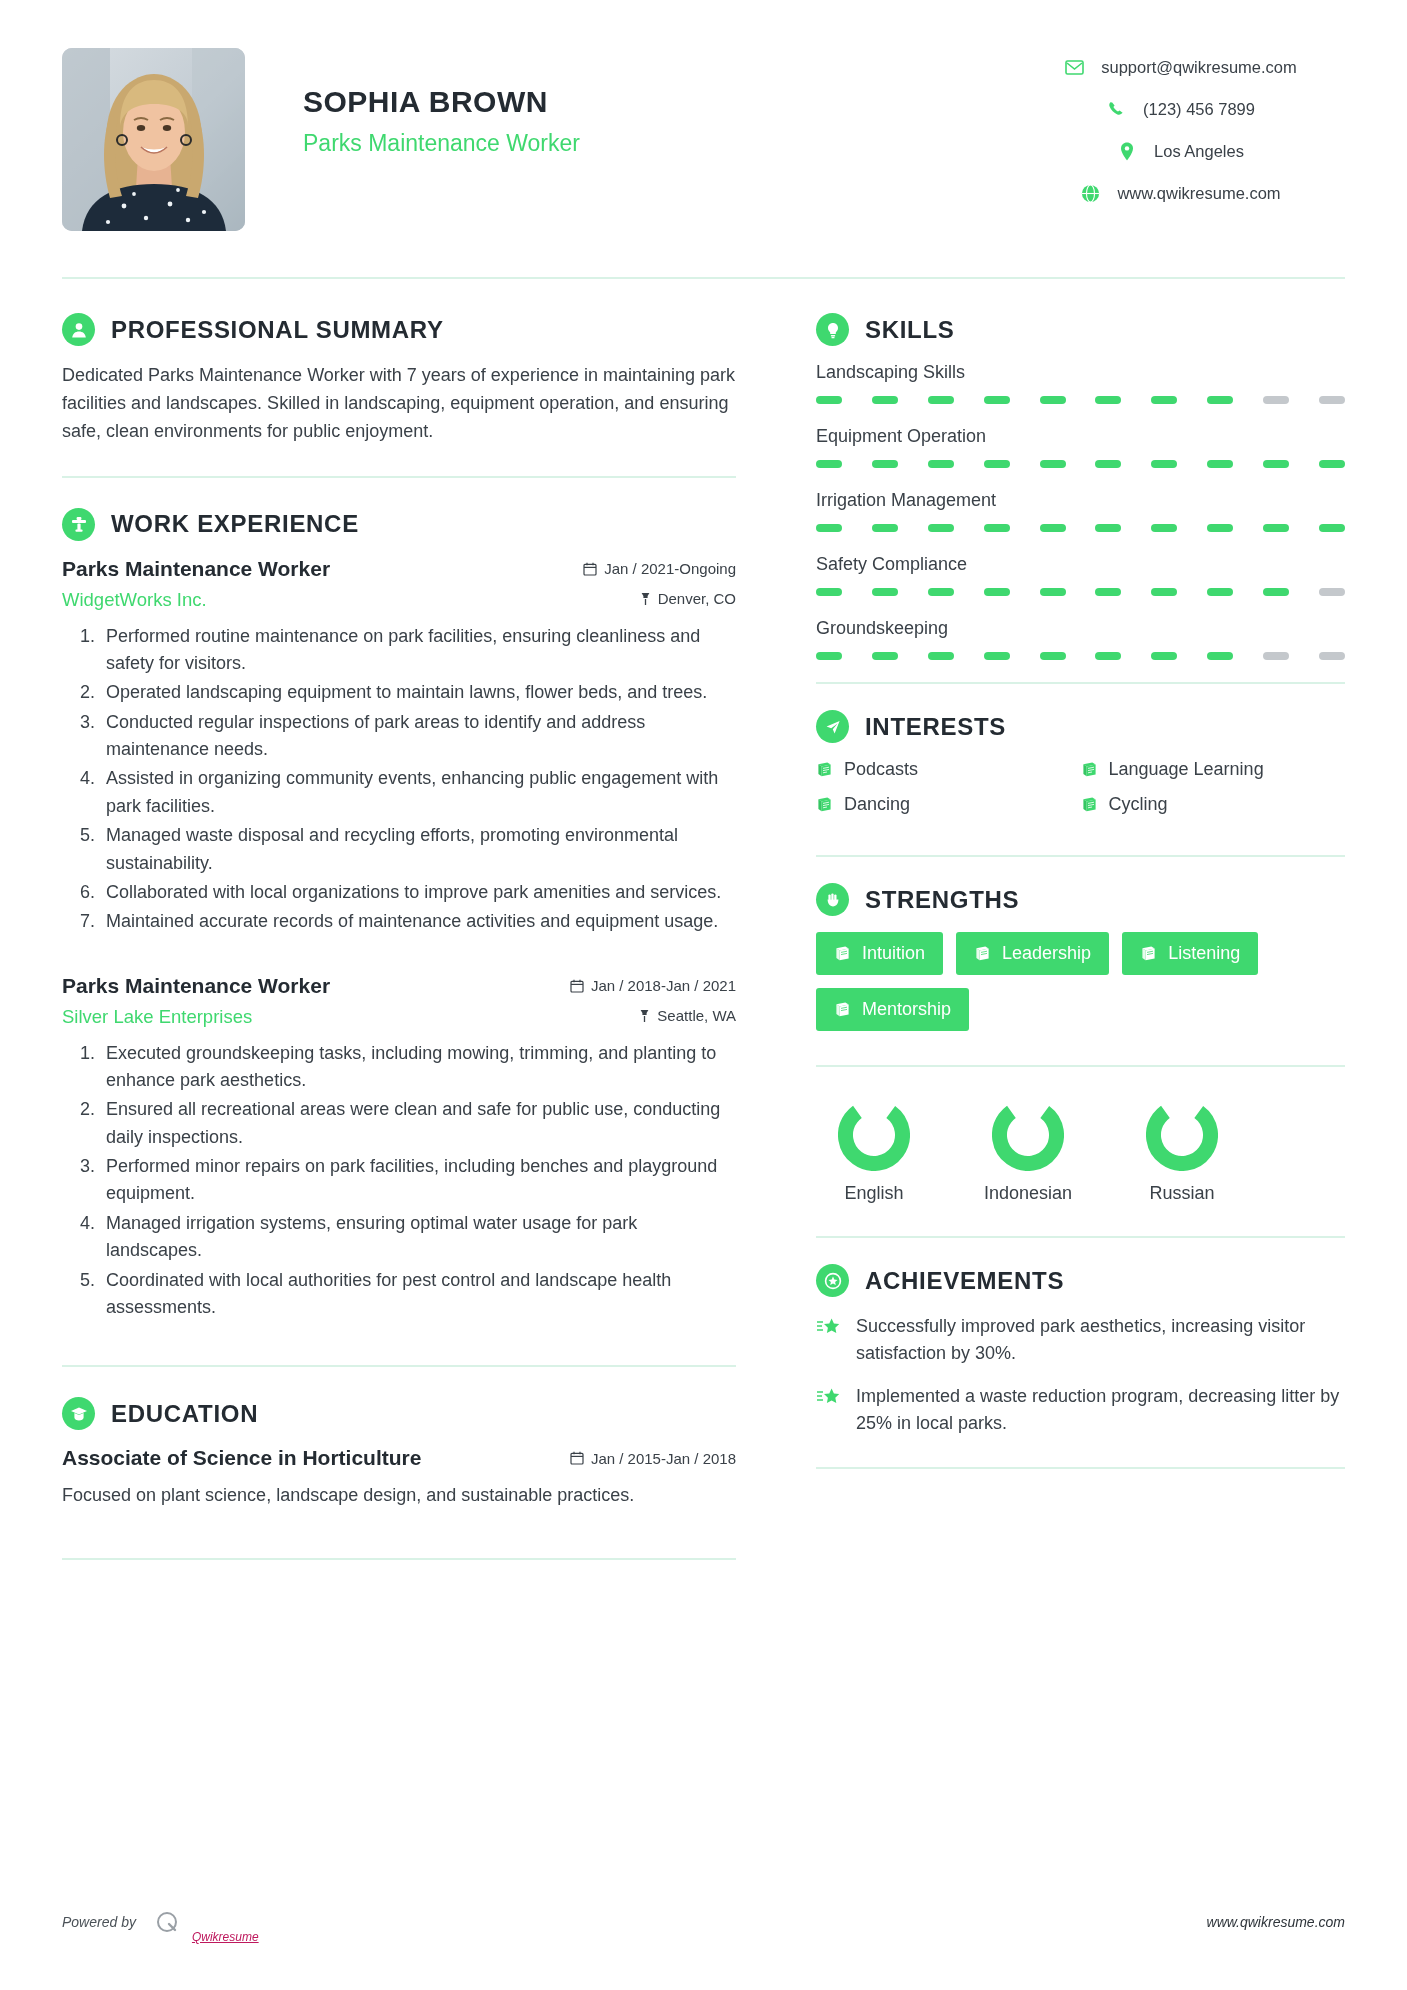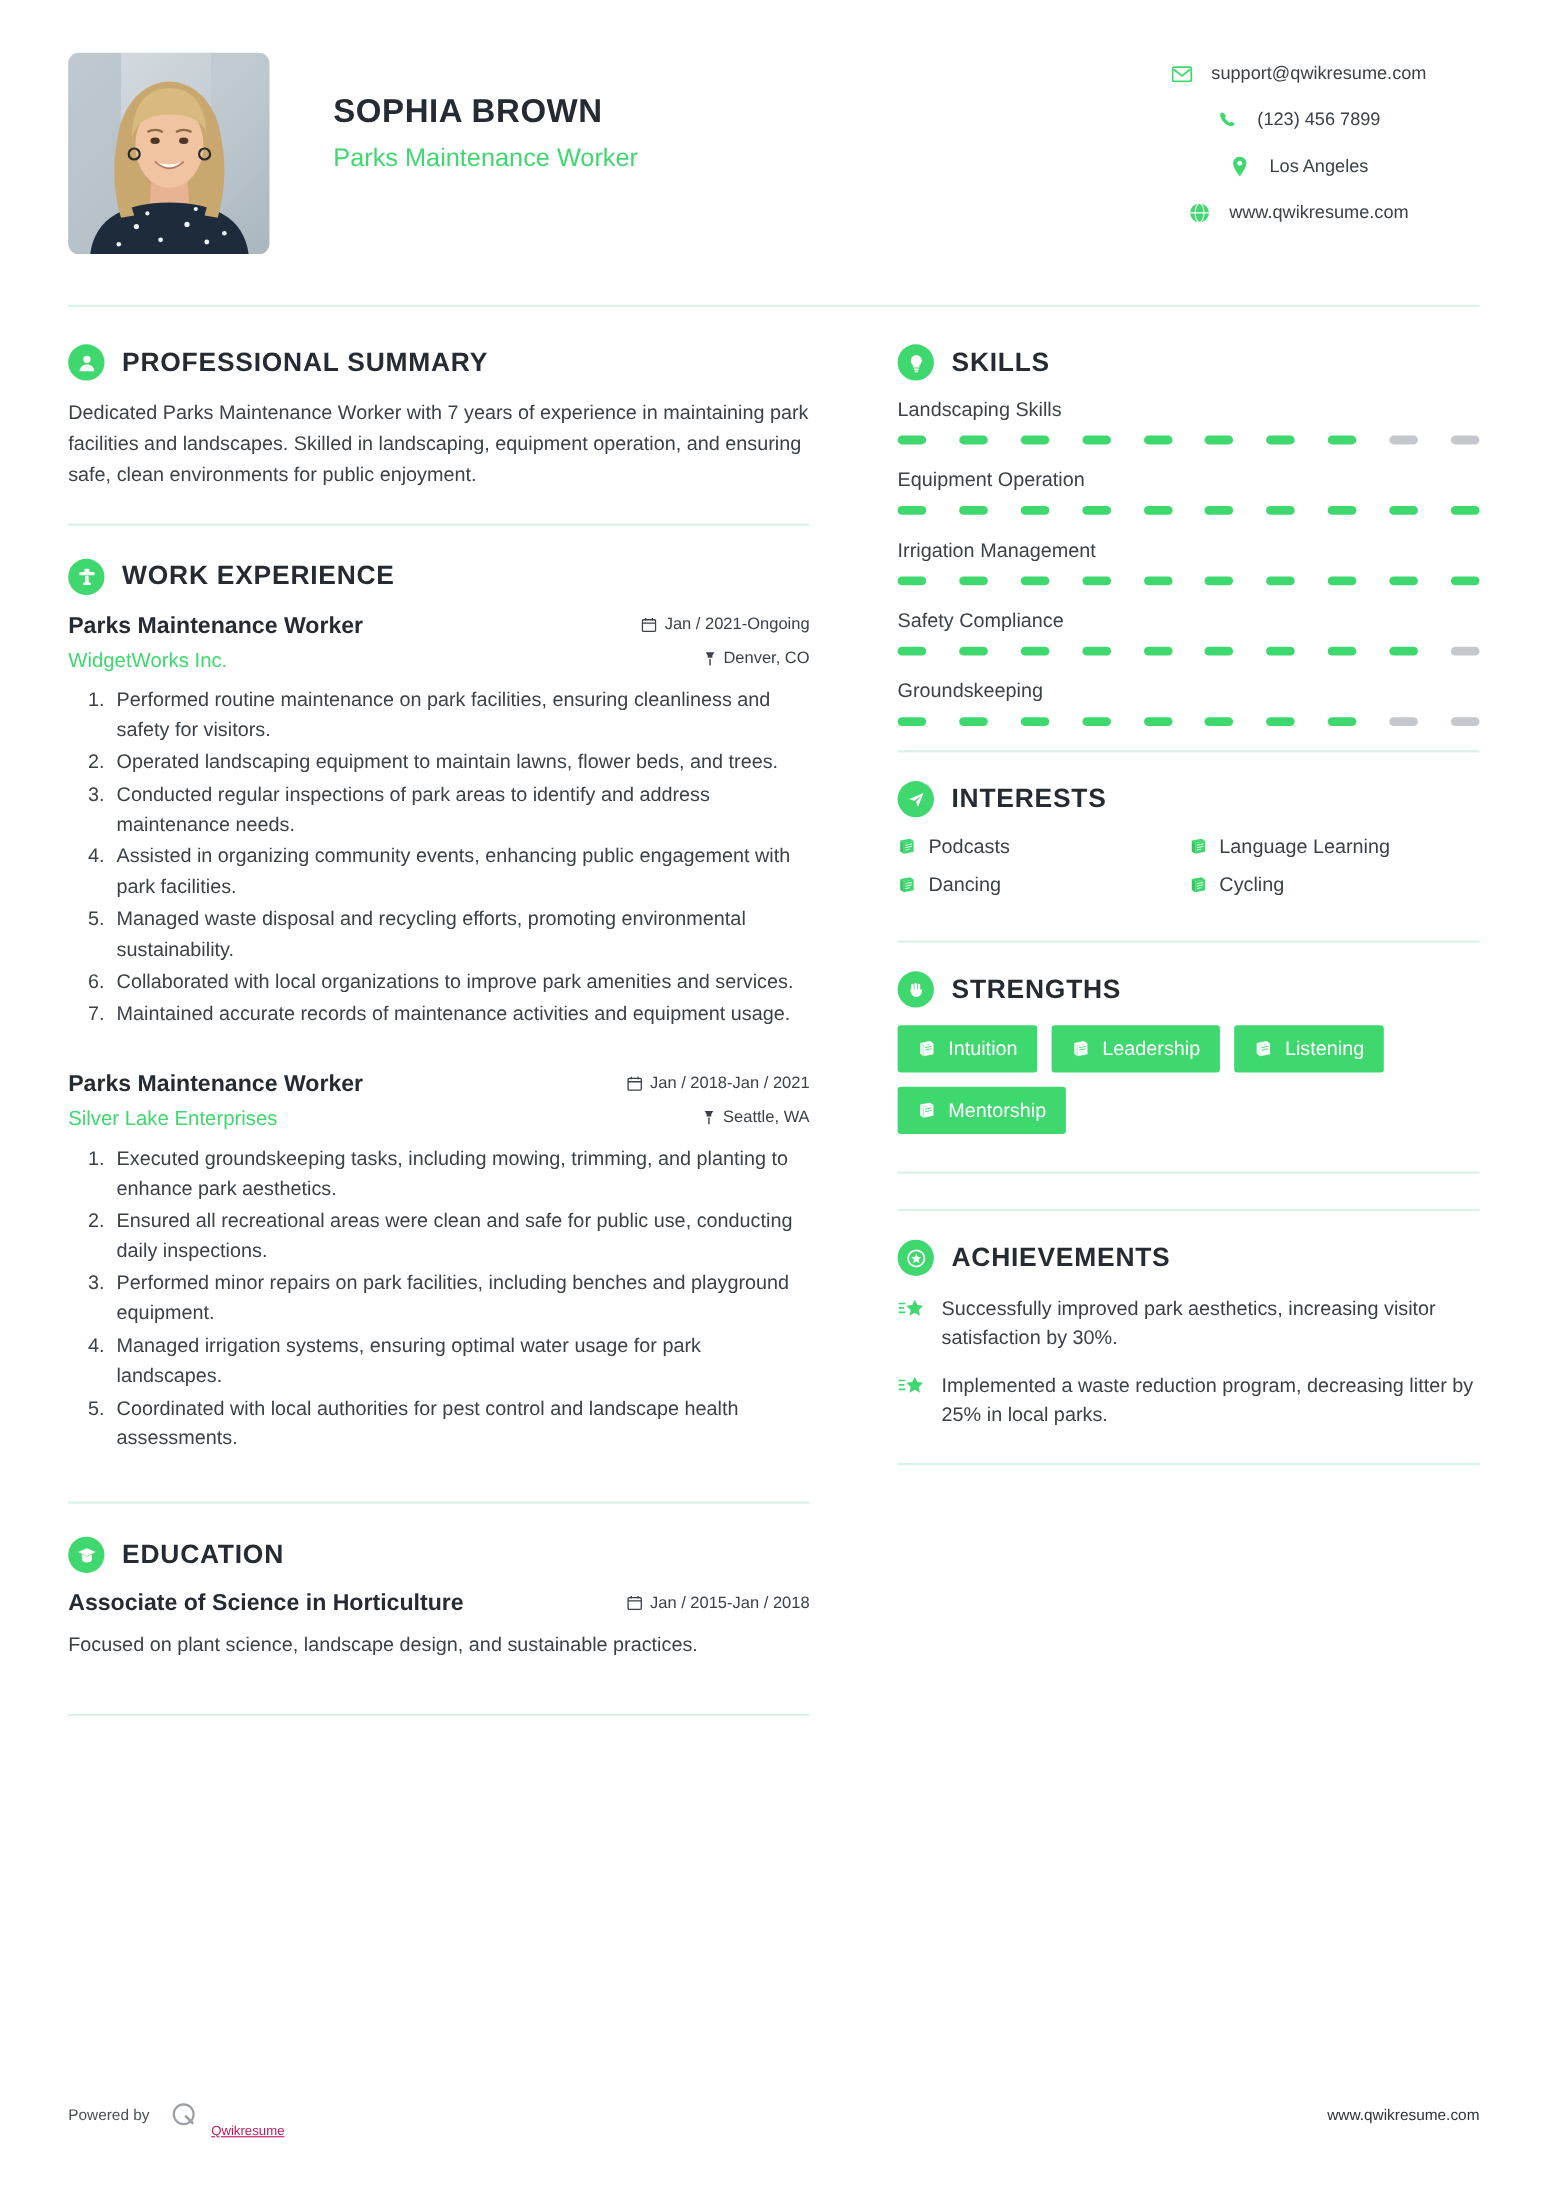--- a/index.html
+++ b/index.html
@@ -78,21 +78,21 @@
   .lang-row { display: flex; gap: 38px; padding-top: 6px; }
   .lang { width: 116px; text-align: center; }
   .lang-name { font-size: 18px; color: #3a4148; margin-top: 8px; }
 
   
   .ach { display: flex; align-items: flex-start; margin-bottom: 16px; }
   .ach .ai { flex: 0 0 28px; margin-right: 12px; padding-top: 3px; display:inline-flex; }
   .ach-text { font-size: 18px; line-height: 1.5; color: #3a4148; }
 
   
-  .footer { position: absolute; left: 62px; right: 62px; bottom: 46px; display: flex; align-items: center; justify-content: space-between; }
+  .footer { position: absolute; left: 62px; right: 62px; bottom: 46px; display: flex; align-items: center; justify-content: space-between; font-style: italic; }
   .footer-left { display: flex; align-items: center; }
   .powered { font-size: 14px; color: #4a5157; }
   .q-logo { margin: 0 12px 0 18px; display:inline-flex; }
   .brand { font-size: 12px; color: #be185d; text-decoration: underline; margin-top: 30px; }
   .footer-url { font-size: 14px; color: #2d3339; }
 </style>
 </head>
 <body>
 
 <div class="page">
@@ -547,20 +547,40 @@
                 </svg>
             </span>
             <span>Mentorship</span>
           </div>
         </div>
       </div>
 
       <div class="sec-rule-r" style="margin-top:34px;"></div>
 
       <div>
+        <div class="lang-row">
+          <div class="lang">
+            <span><svg width="72" height="72" viewBox="0 0 72 72">
+                  <circle cx="36" cy="36" r="28.5" fill="none" stroke="#3fd86f" stroke-width="15" stroke-linecap="butt" stroke-dasharray="143.25662500369455 35.81415625092363" transform="rotate(-54 36 36)"></circle>
+                </svg></span>
+            <div class="lang-name">English</div>
+          </div>
+          <div class="lang">
+            <span><svg width="72" height="72" viewBox="0 0 72 72">
+                  <circle cx="36" cy="36" r="28.5" fill="none" stroke="#3fd86f" stroke-width="15" stroke-linecap="butt" stroke-dasharray="143.25662500369455 35.81415625092363" transform="rotate(-54 36 36)"></circle>
+                </svg></span>
+            <div class="lang-name">Indonesian</div>
+          </div>
+          <div class="lang">
+            <span><svg width="72" height="72" viewBox="0 0 72 72">
+                  <circle cx="36" cy="36" r="28.5" fill="none" stroke="#3fd86f" stroke-width="15" stroke-linecap="butt" stroke-dasharray="143.25662500369455 35.81415625092363" transform="rotate(-54 36 36)"></circle>
+                </svg></span>
+            <div class="lang-name">Russian</div>
+          </div>
+        </div>
       </div>
 
       <div class="sec-rule-r" style="margin-top:32px;"></div>
 
       <div>
         <div class="sec-head">
           <span class="sec-badge">
             <svg width="20" height="20" viewBox="0 0 20 20">
                 <circle cx="10" cy="10" r="7.4" fill="none" stroke="#ffffff" stroke-width="1.6"></circle>
                 <path d="M10 5.6 L11.3 8.6 L14.5 8.9 L12.1 11 L12.8 14.1 L10 12.5 L7.2 14.1 L7.9 11 L5.5 8.9 L8.7 8.6 Z" fill="#ffffff"></path>

